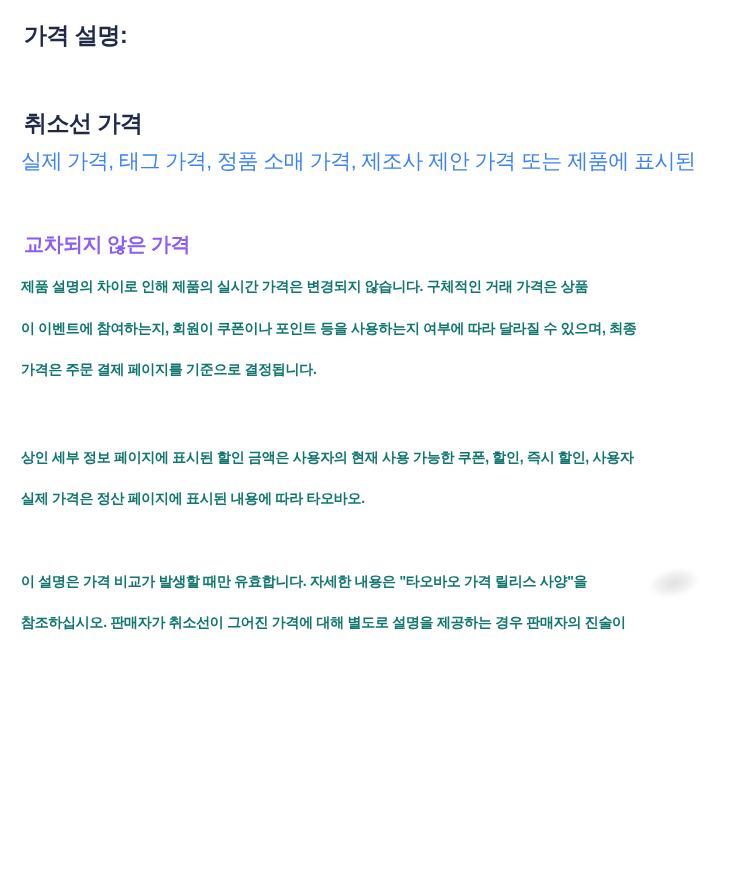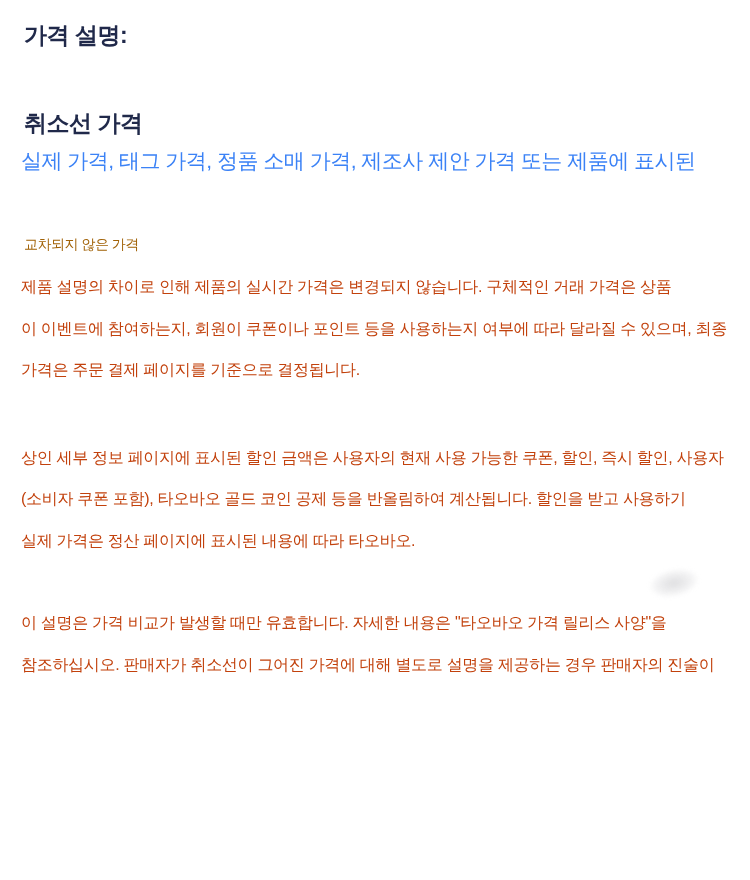--- a/index.html
+++ b/index.html
@@ -30,32 +30,32 @@
   }
   .intro {
     margin-top: 4px;
     font-size: 21px;
     line-height: 41px;
     font-weight: 500;
     color: #3b82f6;
     letter-spacing: -0.5px;
   }
   .h-sm {
-    font-size: 14px;
+    font-size: 20px;
     line-height: 24px;
-    font-weight: 400;
-    color: #a16207;
+    font-weight: 700;
+    color: #8b5cf6;
     margin: 51px 0 0 3px;
     letter-spacing: -0.5px;
   }
   .para {
-    font-size: 16px;
+    font-size: 14px;
     line-height: 41.5px;
-    font-weight: 400;
-    color: #c2410c;
+    font-weight: 700;
+    color: #0f766e;
     letter-spacing: -0.3px;
   }
   .para-1 { margin-top: 10px; }
   .para-2 { margin-top: 46px; }
   .para-3 { margin-top: 41px; }
   .line {
     white-space: pre-wrap;
   }
   .smudge {
     position: absolute;
@@ -85,21 +85,20 @@
   <div class="h-sm">교차되지 않은 가격</div>
 
   <div class="para para-1">
     <div class="line">제품 설명의 차이로 인해 제품의 실시간 가격은 변경되지 않습니다. 구체적인 거래 가격은 상품</div>
     <div class="line">이 이벤트에 참여하는지, 회원이 쿠폰이나 포인트 등을 사용하는지 여부에 따라 달라질 수 있으며, 최종</div>
     <div class="line">가격은 주문 결제 페이지를 기준으로 결정됩니다.</div>
   </div>
 
   <div class="para para-2">
     <div class="line">상인 세부 정보 페이지에 표시된 할인 금액은 사용자의 현재 사용 가능한 쿠폰, 할인, 즉시 할인, 사용자</div>
-    <div class="line">(소비자 쿠폰 포함), 타오바오 골드 코인 공제 등을 반올림하여 계산됩니다. 할인을 받고 사용하기</div>
     <div class="line">실제 가격은 정산 페이지에 표시된 내용에 따라 타오바오.</div>
   </div>
 
   <div class="para para-3">
     <div class="line">이 설명은 가격 비교가 발생할 때만 유효합니다. 자세한 내용은 "타오바오 가격 릴리스 사양"을</div>
     <div class="line">참조하십시오. 판매자가 취소선이 그어진 가격에 대해 별도로 설명을 제공하는 경우 판매자의 진술이</div>
 
   </div>
 
   <div class="smudge"></div>

